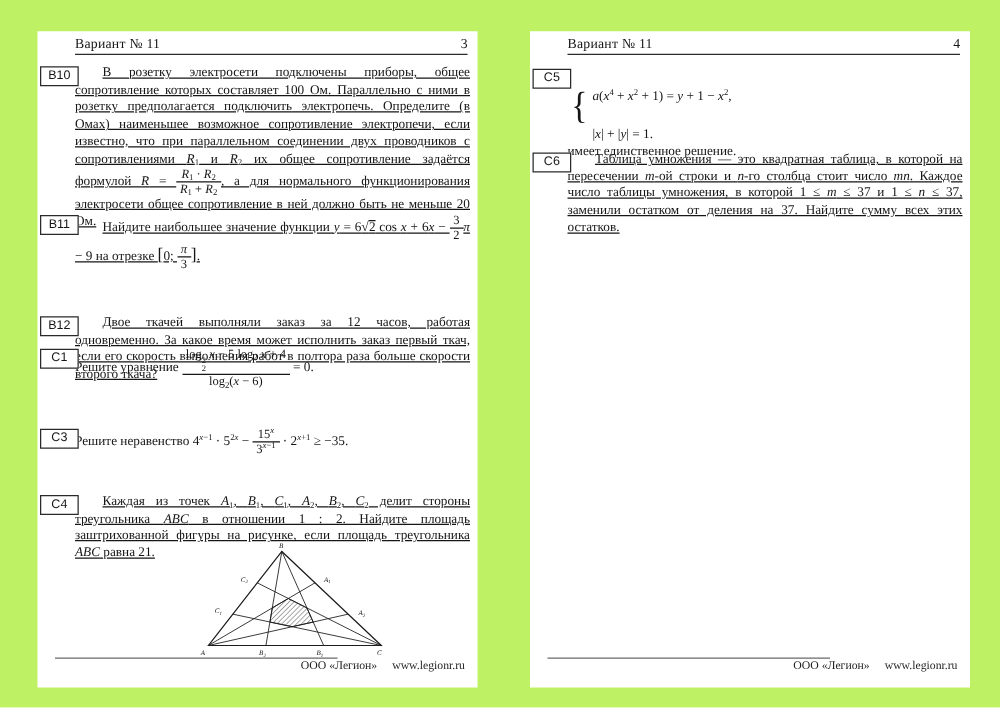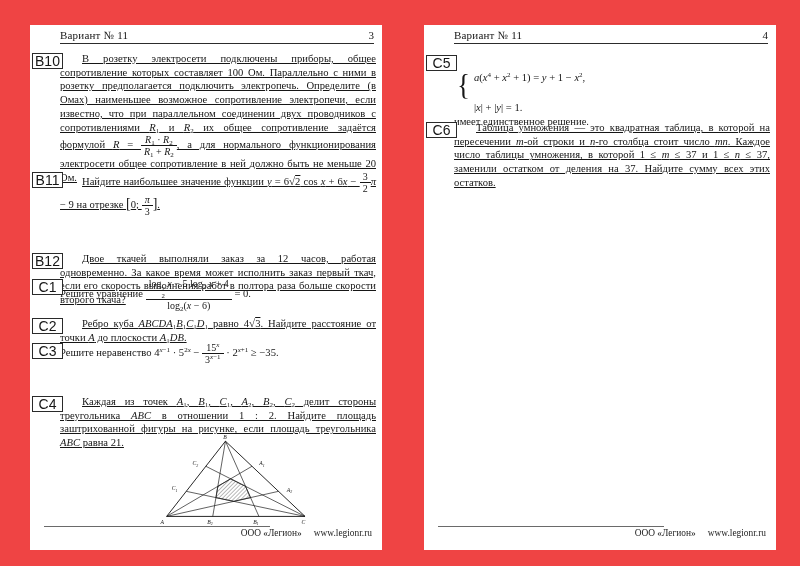--- a/index.html
+++ b/index.html
@@ -1,28 +1,28 @@
 <!DOCTYPE html>
 <html><head>
 <meta charset="utf-8">
 <style>
   html,body{margin:0;padding:0;width:800px;height:566px;background:#ffffff;overflow:hidden;}
   body{font-family:"Liberation Serif","DejaVu Serif",serif;color:#161616;}
-  .spread{position:relative;width:800px;height:566px;background:#ef4444;}
+  .spread{position:relative;width:800px;height:566px;background:#bef264;}
   .page{position:absolute;top:25px;width:352px;height:525px;background:#fff;}
   .page.p3{left:30px;}
   .page.p4{left:424px;}
 
   .hdr{position:absolute;top:4px;left:30px;right:8px;display:flex;justify-content:space-between;
        font-size:11px;border-bottom:1.6px solid #2c2c2c;padding-bottom:2px;}
   .hdr .htitle{letter-spacing:.2px;}
 
   .prob{position:absolute;left:0;right:0;}
   .plabel{position:absolute;left:2px;top:1px;width:29px;height:14px;border:1.3px solid #2a2a2a;
-          font-family:"Liberation Sans","DejaVu Sans",sans-serif;font-size:14px;line-height:14px;
+          font-family:"Liberation Sans","DejaVu Sans",sans-serif;font-size:10px;line-height:14px;
           text-align:center;background:#fff;}
   .ptxt{margin-left:30px;margin-right:6px;font-size:10.6px;line-height:13.7px;
         text-align:justify;}
   .ptxt.ind{text-indent:22px;text-decoration:underline;}
   .ptxt i{font-style:italic;}
   sup{font-size:7px;line-height:0;vertical-align:4px;}
   sub{font-size:7px;line-height:0;vertical-align:-2px;}
   .frac{display:inline-block;vertical-align:middle;text-align:center;font-size:10px;line-height:11px;text-indent:0;}
   .frac .fn{display:block;border-bottom:1px solid #161616;padding:0 3px;text-align:center;}
   .frac .fd{display:block;padding:0 3px;}
@@ -69,24 +69,20 @@
     </div>
 
     <div class="prob" style="top:253px">
       <div class="plabel">C1</div>
       <div class="ptxt">Решите уравнение <span class="frac"><span class="fn">log<span class="ss">
                 <span>2</span>
                 <span>2</span>
               </span> <i>x</i> − 5 log<sub>2</sub> <i>x</i> + 4</span><span class="fd">log<sub>2</sub>(<i>x</i> − 6)</span></span> = 0.</div>
     </div>
 
-    <div class="prob" style="top:292px">
-      <div class="plabel">C2</div>
-      <div class="ptxt ind">Ребро куба <i>ABCDA</i><sub>1</sub><i>B</i><sub>1</sub><i>C</i><sub>1</sub><i>D</i><sub>1</sub> равно 4<span class="rad">√</span><span class="ovl">3</span>. Найдите расстояние от точки <i>A</i> до плоскости <i>A</i><sub>1</sub><i>DB</i>.</div>
-    </div>
 
     <div class="prob" style="top:317px">
       <div class="plabel">C3</div>
       <div class="ptxt">Решите неравенство 4<sup><i>x</i>−1</sup> · 5<sup>2<i>x</i></sup> − <span class="frac"><span class="fn">15<sup><i>x</i></sup></span><span class="fd">3<sup><i>x</i>−1</sup></span></span> · 2<sup><i>x</i>+1</sup> ≥ −35.</div>
     </div>
 
     <div class="prob" style="top:370px">
       <div class="plabel">C4</div>
       <div class="ptxt ind">Каждая из точек <i>A</i><sub>1</sub>, <i>B</i><sub>1</sub>, <i>C</i><sub>1</sub>, <i>A</i><sub>2</sub>, <i>B</i><sub>2</sub>, <i>C</i><sub>2</sub> делит стороны треугольника <i>ABC</i> в отношении 1 : 2. Найдите площадь заштрихованной фигуры на рисунке, если площадь треугольника <i>ABC</i> равна 21.</div>
     </div>

